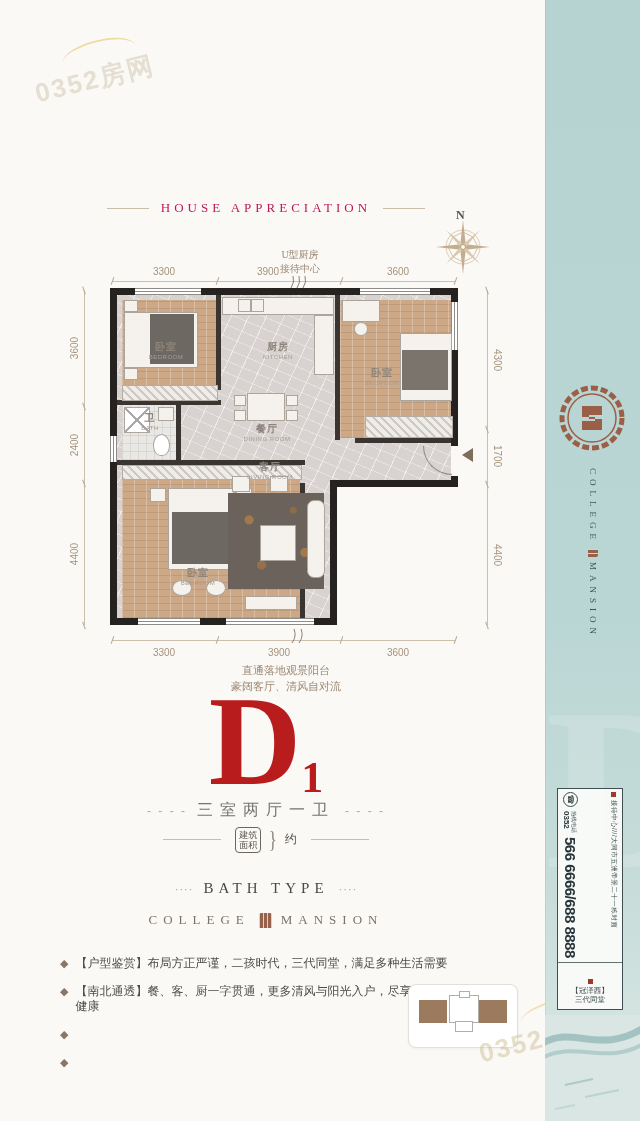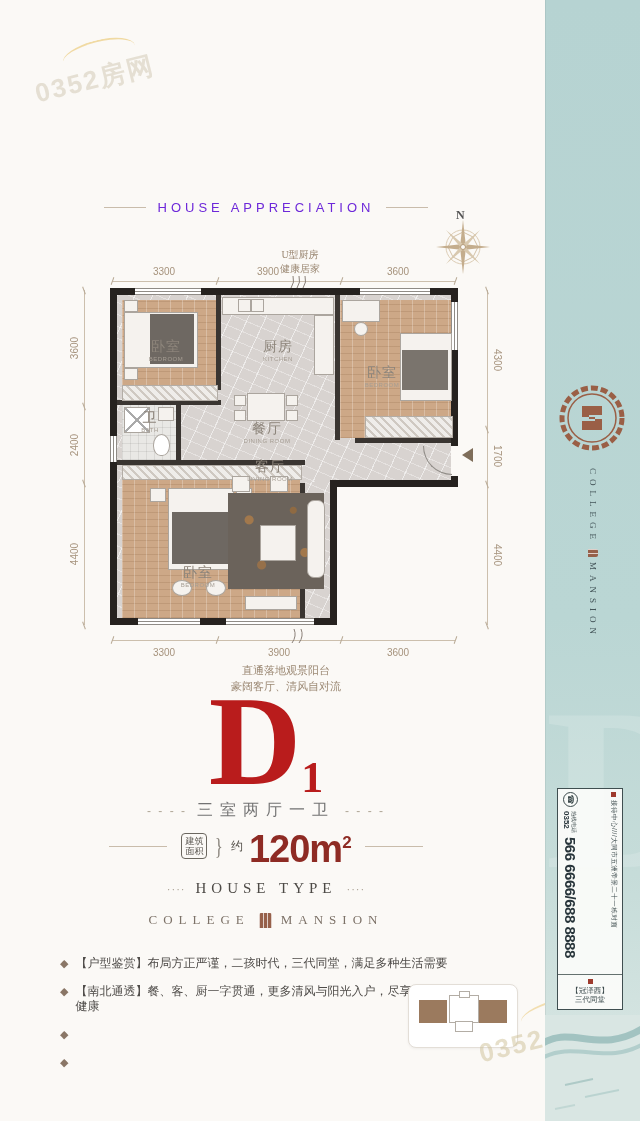--- a/index.html
+++ b/index.html
@@ -9,21 +9,21 @@
   
   .wm{position:absolute;transform:rotate(-14deg);font:bold 26px "Liberation Sans",sans-serif;
       letter-spacing:2px;color:rgba(198,188,162,.42);}
   .wm-swoosh{position:absolute;width:74px;height:26px;border-top:2px solid rgba(233,196,106,.6);
       border-radius:50%;transform:rotate(-14deg);}
   
   .title{position:absolute;left:0;top:128px;width:532px;text-align:center;
       font-family:"Liberation Serif",serif;font-size:46px;letter-spacing:10px;color:#a18c74;font-weight:bold;}
   .subtitle-row{position:absolute;left:0;top:200px;width:532px;display:flex;align-items:center;justify-content:center;gap:12px;}
   .subtitle-row .line{width:42px;height:1px;background:#c9bcab;}
-  .subtitle{font-family:Liberation Sans, sans-serif;font-size:13px;letter-spacing:4px;color:#6d28d9;}
+  .subtitle{font-family:Liberation Serif, serif;font-size:13px;letter-spacing:4px;color:#be185d;}
   
   .compass-n{position:absolute;left:456px;top:208px;font-family:"Liberation Serif",serif;
       font-size:12px;color:#555;font-weight:bold;}
   
   .dimline-h{position:absolute;height:1px;background:#ccbfad;}
   .dimline-v{position:absolute;width:1px;background:#ccbfad;}
   .tick{position:absolute;width:1px;height:8px;background:#b9ab97;transform:rotate(20deg);}
   .tick-h{position:absolute;width:8px;height:1px;background:#b9ab97;transform:rotate(70deg);}
   .dimlab{position:absolute;font-size:10px;color:#a6937d;transform:translate(-50%,-50%);}
   .dimlab-v{position:absolute;font-size:10px;color:#a6937d;transform:translate(-50%,-50%) rotate(-90deg);}
@@ -52,21 +52,21 @@
      background-image:radial-gradient(circle at 22% 28%,#a2784c 0 4px,rgba(0,0,0,0) 5px),
        radial-gradient(circle at 68% 18%,#8f6a42 0 3px,rgba(0,0,0,0) 4px),
        radial-gradient(circle at 80% 62%,#a2784c 0 4px,rgba(0,0,0,0) 5px),
        radial-gradient(circle at 35% 75%,#96704a 0 4px,rgba(0,0,0,0) 5px),
        radial-gradient(circle at 55% 45%,#7d5c3b 0 3px,rgba(0,0,0,0) 4px);}
   .shower{position:absolute;background:
      linear-gradient(45deg,transparent 47%,#aaa 47% 53%,transparent 53%),
      linear-gradient(-45deg,transparent 47%,#aaa 47% 53%,transparent 53%),#fff;border:1px solid #aba59e;}
   .toilet{position:absolute;background:#fff;border:1px solid #aba59e;border-radius:50% 50% 45% 45%;}
   .roomlab{position:absolute;transform:translate(-50%,-50%);text-align:center;color:#8d857b;}
-  .roomlab .cn{font-size:14px;font-weight:normal;letter-spacing:1px;}
+  .roomlab .cn{font-size:10px;font-weight:bold;letter-spacing:1px;}
   .roomlab .en{font-size:6px;letter-spacing:.5px;color:#a59d93;}
   .door-arc{position:absolute;border-left:1px solid #8f8b86;border-bottom:1px solid #8f8b86;
      border-bottom-left-radius:100%;}
   .entry-arrow{position:absolute;width:0;height:0;border-right:11px solid #7e6d5a;
      border-top:7px solid transparent;border-bottom:7px solid transparent;}
   
   .bigD{position:absolute;left:0;top:686px;width:532px;text-align:center;
      font-family:"Liberation Serif",serif;color:#b91c1c;}
   .bigD .d{font-size:128px;font-weight:bold;line-height:110px;}
   .bigD .one{font-size:44px;font-weight:bold;vertical-align:-8px;}
@@ -116,21 +116,21 @@
   .addr-line{display:flex;align-items:center;gap:3px;font-size:6.5px;color:#3c4a4c;letter-spacing:.5px;}
   .redsq{display:inline-block;width:5px;height:5px;background:#9e3a2d;}
   .num-line{display:flex;align-items:center;gap:4px;}
   .tel-ic{width:13px;height:13px;border:1px solid #3c4a4c;border-radius:50%;font-size:8px;line-height:13px;
      text-align:center;color:#3c4a4c;}
   .tel-small{display:flex;flex-direction:column;line-height:7px;}
   .tel-small .t1{font-size:5.5px;color:#3c4a4c;}
   .tel-small .t2{font-size:8px;font-weight:bold;color:#27343a;}
   .numbers{font-size:15px;font-weight:bold;color:#27343a;letter-spacing:-0.5px;white-space:nowrap;}
   .company{position:absolute;left:0;bottom:0;width:100%;border-top:1px solid #64716f;
-     text-align:center;padding:4px 0 5px 0;}
+     text-align:center;padding:16px 0 5px 0;}
   .company .redsq{margin:0 auto 2px auto;display:block;}
   .company .c1,.company .c2{font-size:7.5px;color:#3c4a4c;line-height:9px;}
 </style>
 </head>
 <body>
 
 <div id="stage">
 
   <div class="wm-swoosh" style="left:62px;top:40px;"></div>
   <div class="wm" style="left:34px;top:62px;">0352房网</div>
@@ -147,21 +147,21 @@
     <path d="M29,14 L39,19 L44,29 L39,39 L29,44 L19,39 L14,29 L19,19 Z" fill="none" stroke="#d3c1a6" stroke-width="1"></path>
     <path d="M29,2 L32,29 L29,56 L26,29 Z" fill="#c4ad8d"></path>
     <path d="M2,29 L29,26 L56,29 L29,32 Z" fill="#c4ad8d"></path>
     <path d="M12,12 L30,27 L46,46 L28,31 Z" fill="#d8c8ae"></path>
     <path d="M46,12 L31,30 L12,46 L27,28 Z" fill="#d8c8ae"></path>
     <circle cx="29" cy="29" r="2.5" fill="#fbf9f6" stroke="#b49a77"></circle>
   </svg>
 
   <div class="note" style="left:250px;top:248px;width:100px;font-family:Liberation Serif, serif;">
     <div>U型厨房</div>
-    <div>健康居家</div>
+    <div>接待中心</div>
   </div>
 
   <div class="dimline-h" style="left:112px;top:281px;width:343px;"></div>
   <div class="tick" style="left:112px;top:277px;"></div>
   <div class="tick" style="left:217px;top:277px;"></div>
   <div class="tick" style="left:341px;top:277px;"></div>
   <div class="tick" style="left:455px;top:277px;"></div>
   <div class="dimlab" style="left:164px;top:271px;">3300</div>
   <div class="dimlab" style="left:268px;top:271px;">3900</div>
   <div class="dimlab" style="left:398px;top:271px;">3600</div>
@@ -326,26 +326,25 @@
     <span class="dashes">- - - -</span>
   </div>
   <div class="area-row">
     <div class="line"></div>
     <div class="area-box">
       <div>建筑</div>
       <div>面积</div>
     </div>
     <span class="brace">}</span>
     <span class="approx">约</span>
-    <span class="area-val"><span>120m</span><span class="area-sup">2</span></span>
     <div class="line"></div>
   </div>
   <div class="housetype-row">
     <span class="dots">····</span>
-    <span class="housetype">HOUSE TYPE</span>
+    <span class="housetype">BATH TYPE</span>
     <span class="dots">····</span>
   </div>
   <div class="brand-row">
     <span class="brand-word">COLLEGE</span>
     <span class="brand-glyph"></span>
     <span class="brand-word">MANSION</span>
   </div>
 
   <div class="features">
     <div class="feature">

